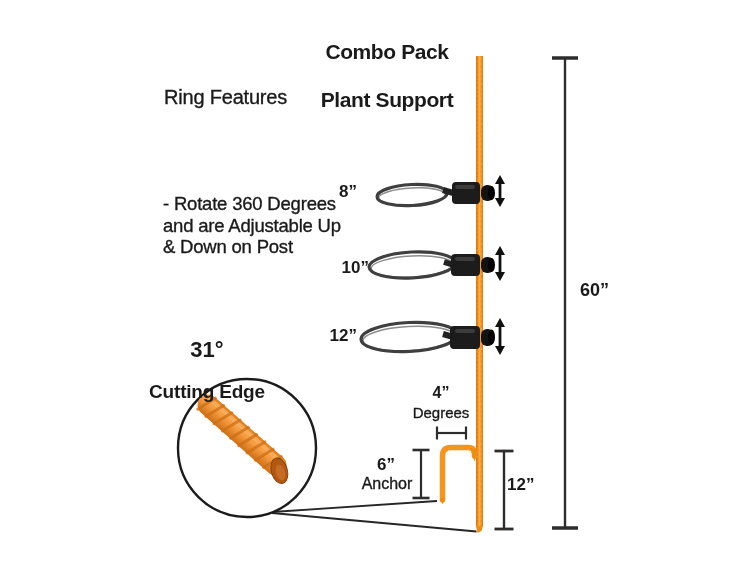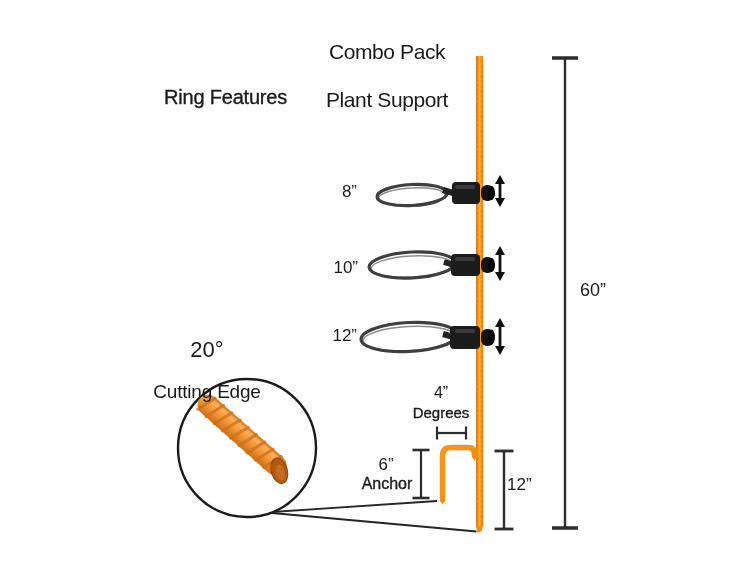--- a/index.html
+++ b/index.html
@@ -2,34 +2,34 @@
 <html><head>
 <meta charset="utf-8">
 <style>
   html,body{margin:0;padding:0;background:#fff;}
   .stage{
     position:relative;width:750px;height:563px;background:#ffffff;
     font-family:"Liberation Sans",sans-serif;color:#1a1a1a;overflow:hidden;
   }
   svg.layer{position:absolute;left:0;top:0;}
   .txt{position:absolute;white-space:pre-line;color:#1a1a1a;}
-  .bold{font-weight:400;}
+  .bold{font-weight:700;}
   .body-text{-webkit-text-stroke:0.35px #1a1a1a;}
   .center{text-align:center;}
   .right{text-align:right;}
 
   #title{left:276px;top:16px;width:222px;font-size:21px;line-height:24px;letter-spacing:-0.4px;}
   #ring-heading{left:164px;top:86px;font-size:20px;letter-spacing:-0.2px;}
   #ring-bullet1{left:163px;top:127px;font-size:18.5px;line-height:22px;letter-spacing:-0.2px;}
   #ring-bullet2{left:163px;top:193px;font-size:18.5px;line-height:21.5px;letter-spacing:-0.2px;}
   #cutting-heading{left:117px;top:318px;width:180px;}
   #cutting-heading .l1{font-size:22px;line-height:27px;}
   #cutting-heading .l2{font-size:19px;line-height:22px;letter-spacing:-0.2px;}
   #ring-label-8{left:325px;top:182px;width:32px;font-size:17px;}
-  #ring-label-10{left:322px;top:258px;width:36px;font-size:17px;}
+  #ring-label-10{left:333px;top:258px;width:36px;font-size:17px;}
   #ring-label-12{left:321px;top:326px;width:36px;font-size:17px;}
   #label-60{left:580px;top:280px;font-size:18px;}
   #label-4{left:411px;top:384px;width:60px;font-size:16px;}
   #label-platform{left:406px;top:404px;width:70px;font-size:15px;}
   #label-6{left:356px;top:455px;width:60px;font-size:17px;}
   #label-anchor{left:351px;top:475px;width:72px;font-size:16px;}
   #label-12b{left:507px;top:475px;font-size:17px;}
 </style>
 </head>
 <body>
@@ -164,23 +164,26 @@
       <ellipse cx="99" cy="2.5" rx="8" ry="4.5" transform="rotate(33 99 2.5)" fill="#c96f2a" opacity="0.85"></ellipse>
     </g>
   </svg>
 
   <div id="title" class="txt bold center">
     <div>Combo Pack</div>
     <div>Plant Support</div>
   </div>
 
   <div id="ring-heading" class="txt body-text">Ring Features</div>
+  <div id="ring-bullet2" class="txt body-text">- Rotate 360 Degrees
+and are Adjustable Up
+&amp; Down on Post</div>
 
   <div id="cutting-heading" class="txt bold center">
-    <div class="l1">20°</div>
+    <div class="l1">31°</div>
     <div class="l2">Cutting Edge</div>
   </div>
 
   <div id="ring-label-8" class="txt bold right">8”</div>
   <div id="ring-label-10" class="txt bold right">10”</div>
   <div id="ring-label-12" class="txt bold right">12”</div>
 
   <div id="label-60" class="txt bold">60”</div>
 
   <div id="label-4" class="txt bold center">4”</div>

